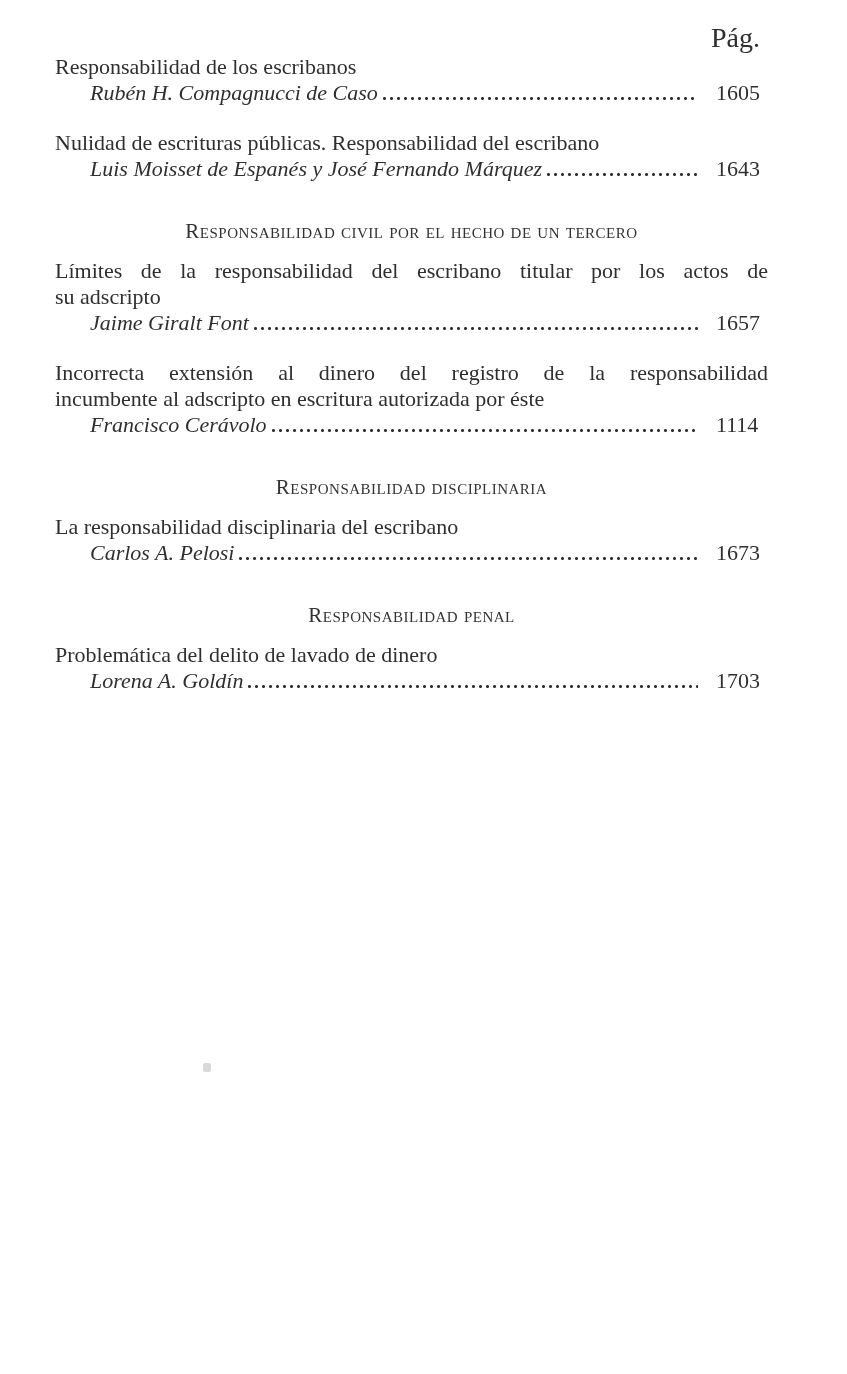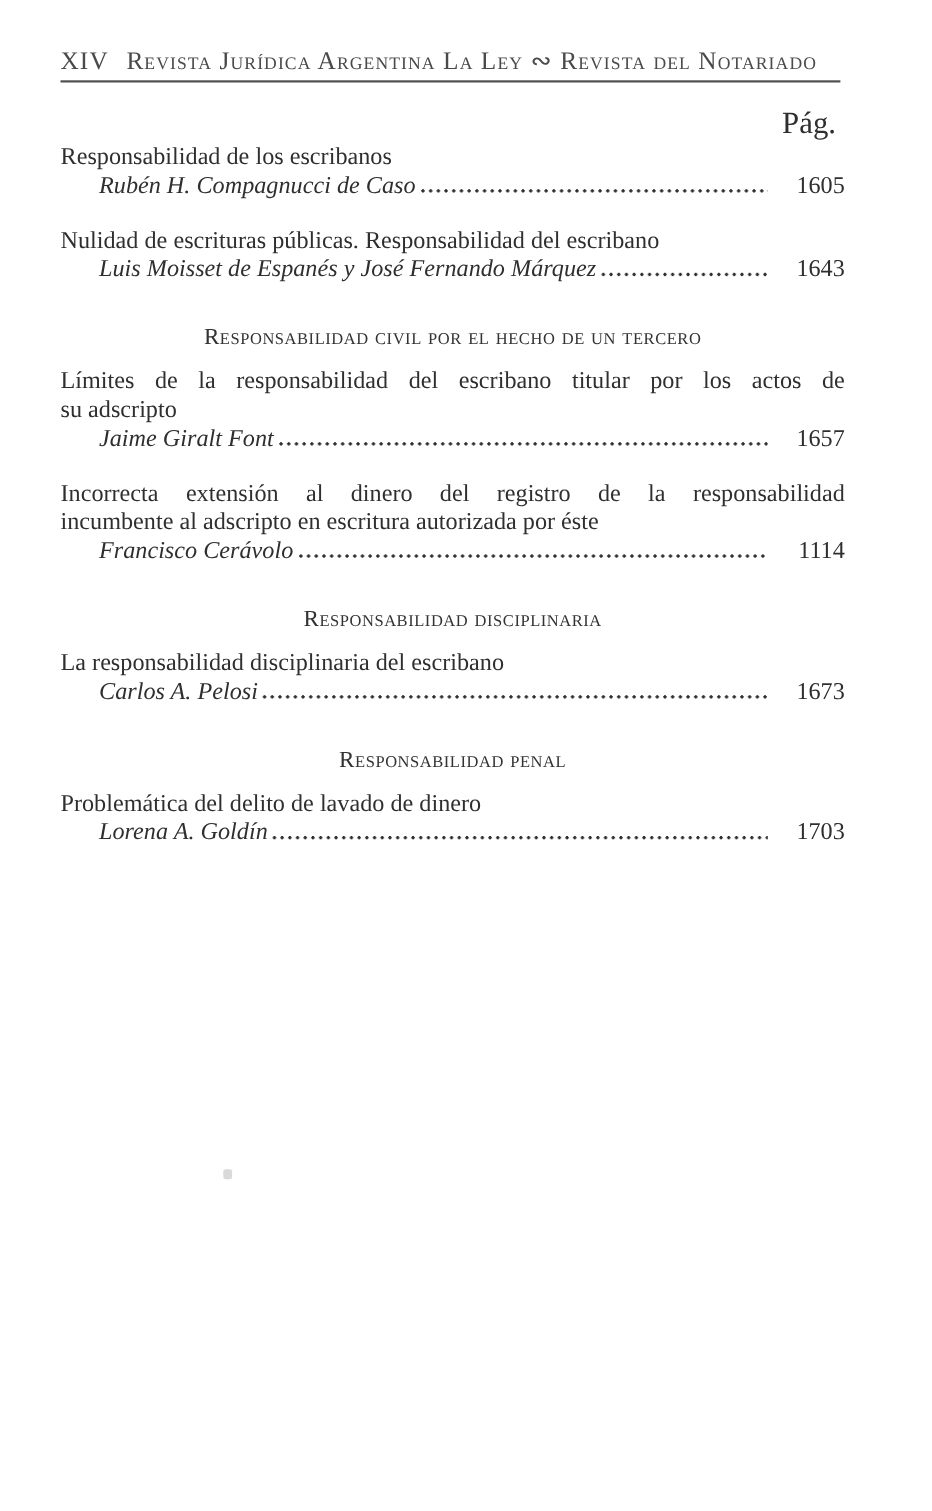--- a/index.html
+++ b/index.html
@@ -90,21 +90,21 @@
     right: 0;
     bottom: 6px;
     height: 3px;
     background-image: radial-gradient(circle, var(--text) 1.3px, transparent 1.6px);
     background-size: 7px 3px;
     background-repeat: repeat-x;
     background-position: left bottom;
   }
   .pagenum {
     min-width: 52px;
-    text-align: right;
+    text-align: left;
     white-space: nowrap;
   }
   .section-heading {
     margin-top: 38px;
     text-align: center;
     font-weight: normal;
     font-variant: small-caps;
     letter-spacing: 0.5px;
     font-size: 21px;
     line-height: 22px;
@@ -122,27 +122,20 @@
     border-radius: 2px;
     opacity: 0.55;
   }
 </style>
 </head>
 <body>
 
 <div class="page">
   <div class="content">
 
-    <header>
-      <div class="header-row">
-        <span>XIV</span>
-        <span>Revista Jurídica Argentina La Ley ∾ Revista del Notariado</span>
-      </div>
-      <div class="header-rule"></div>
-    </header>
 
     <div class="pag-label">Pág.</div>
 
     <main class="toc">
         <div class="entry">
           <div class="entry-title">
             <div class="title-line">Responsabilidad de los escribanos</div>
           </div>
           <div class="entry-row">
             <span class="entry-author">Rubén H. Compagnucci de Caso</span>

